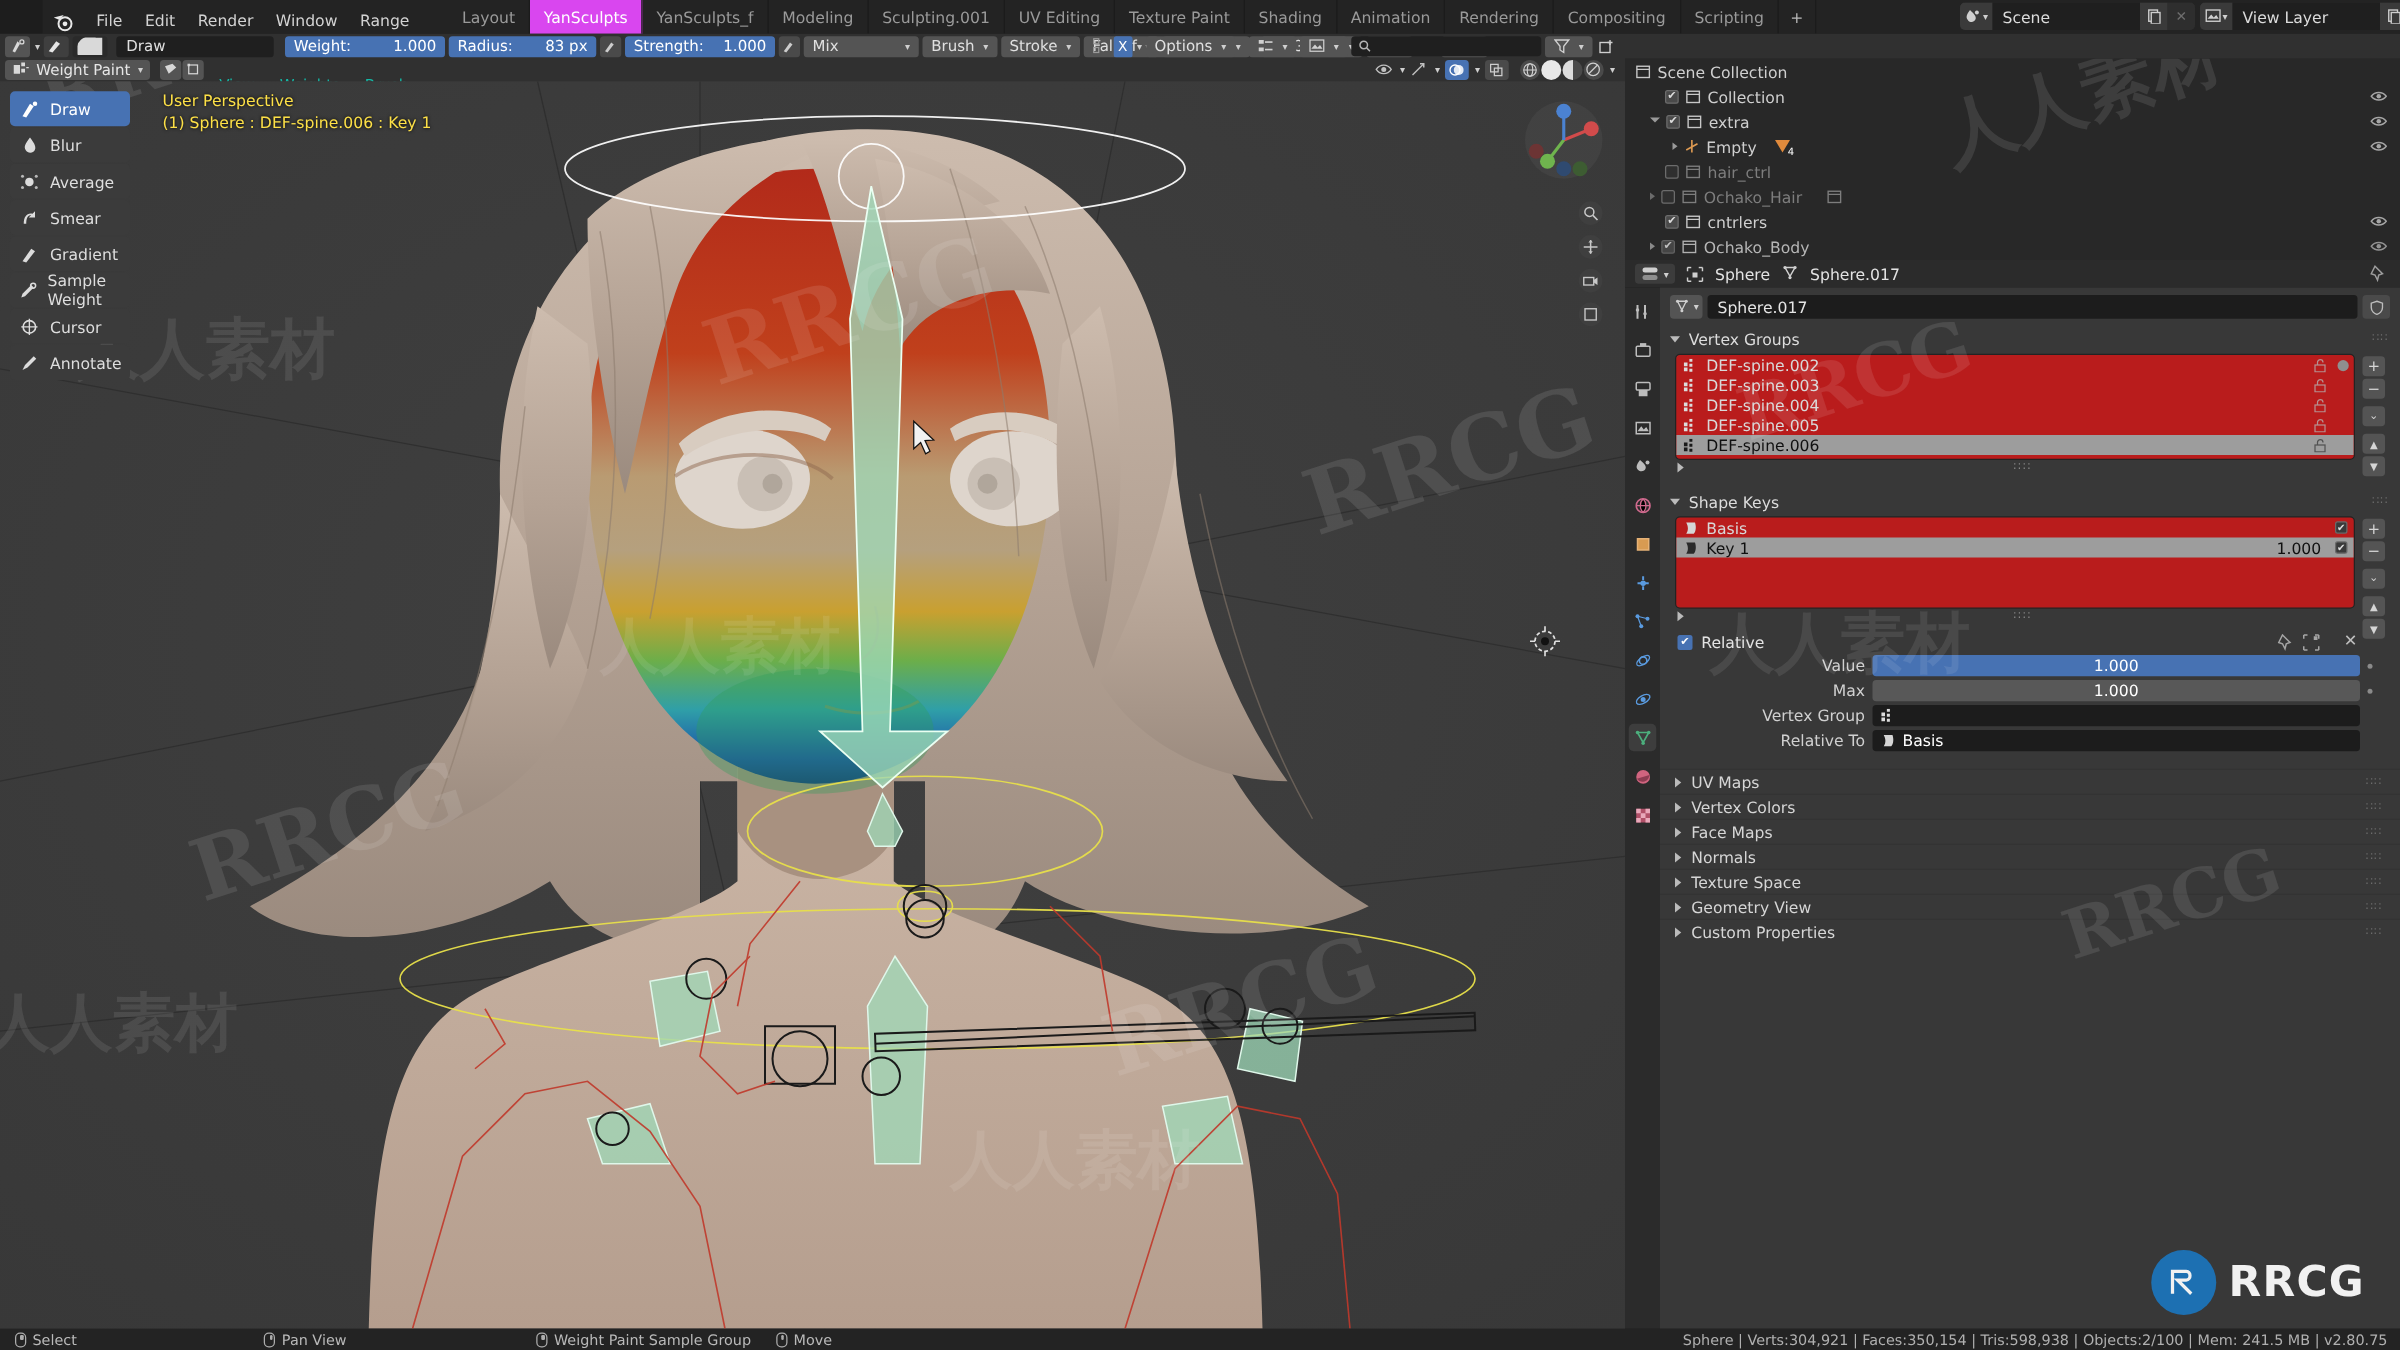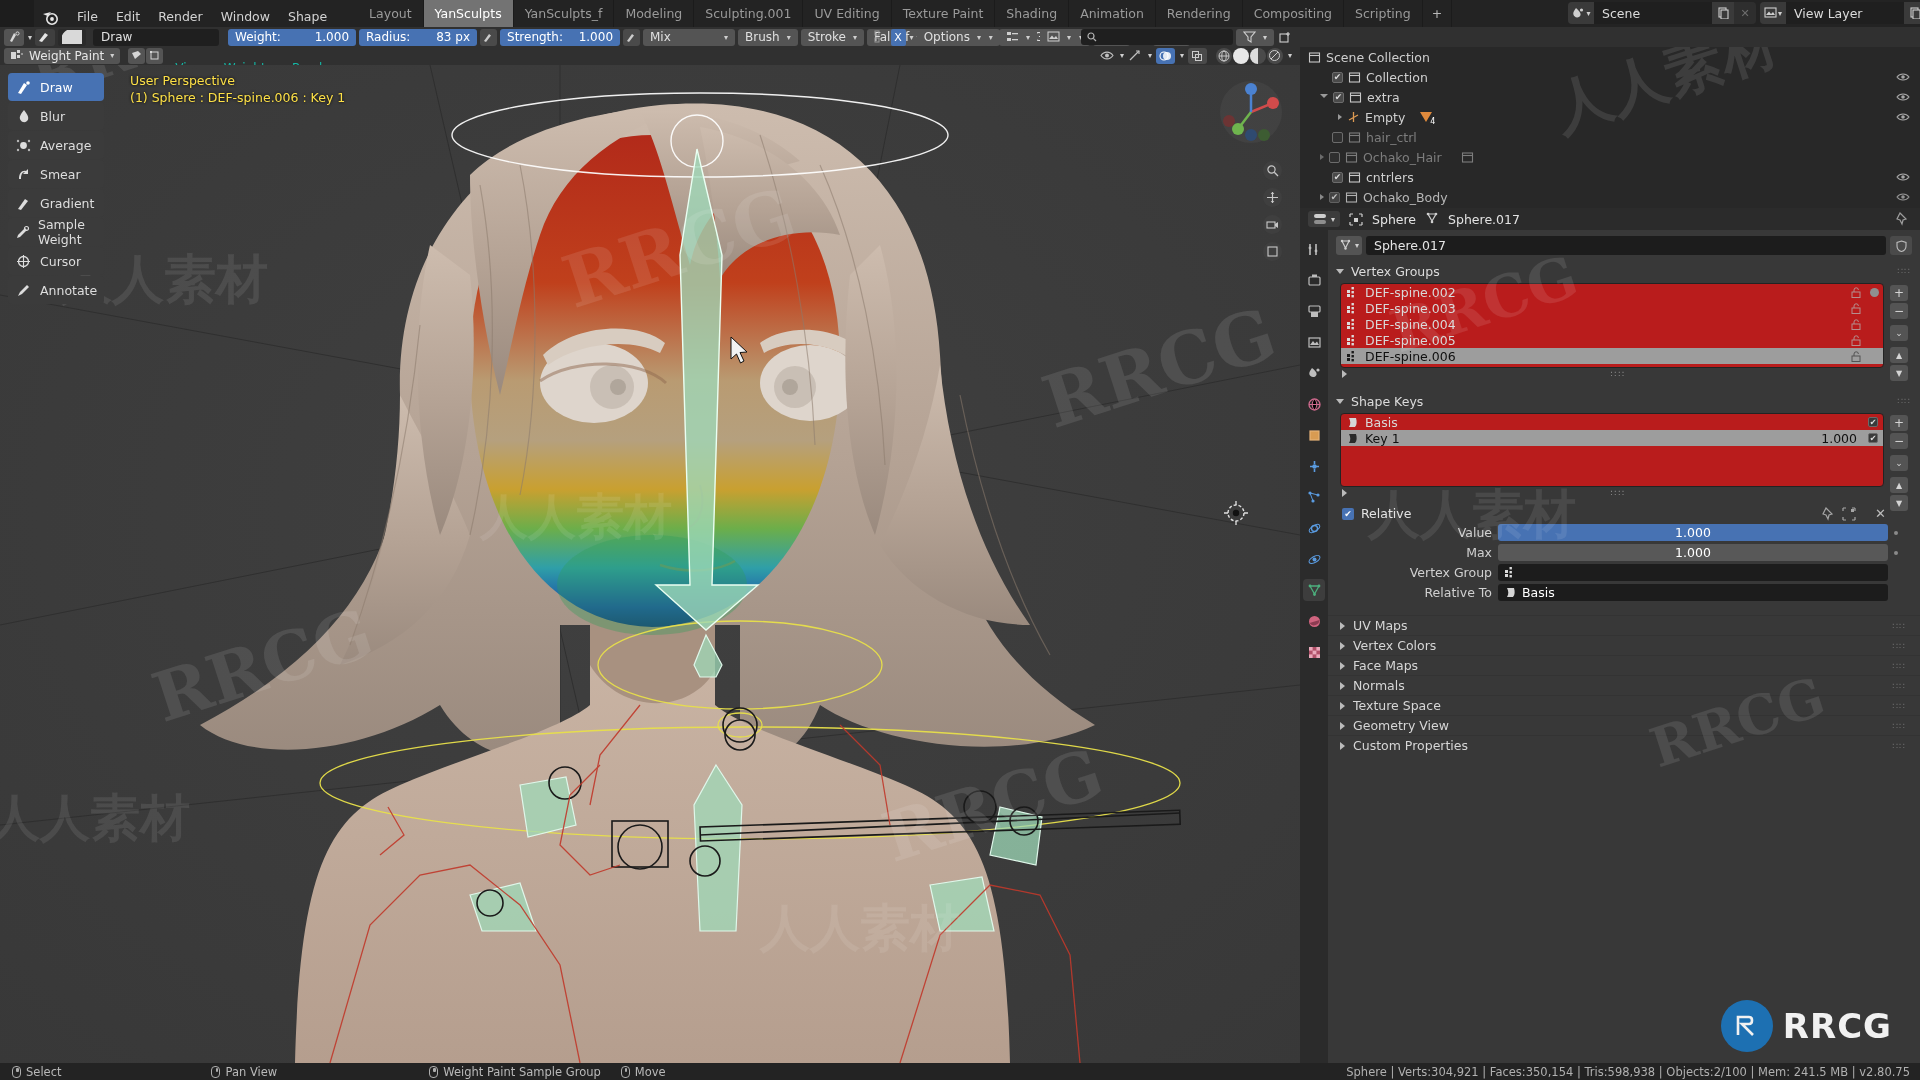--- a/index.html
+++ b/index.html
@@ -8,21 +8,21 @@
   body { position:relative; font-size:13px; color:#e3e3e3; }
 
   
   #topbar { position:absolute; left:0; top:0; width:1920px; height:27px;
     background:#232323; display:flex; align-items:flex-end; padding-left:6px;margin-left:34px; }
   .blender-logo { width:20px; height:20px; position:relative; margin-right:8px; }
   .menu-item { padding:3px 9px; color:#d3d3d3; font-size:12.5px; cursor:default; white-space:nowrap; }
   #wstabs { display:flex; align-items:flex-end; height:27px; margin-left:22px; }
   .wstab { padding:5px 11px 6px; font-size:12.5px; color:#9a9a9a; height:27px;
     display:flex; align-items:center; white-space:nowrap; border-right:1px solid #1b1b1b; }
-  .wstab.active { background:#737373; color:#ffffff; }
+  .wstab.active { background:#d946ef; color:#ffffff; }
   .wstab.plus { color:#b8b8b8; padding:5px 9px; }
   #scene-block { position:absolute; right:6px; top:2px; display:flex; align-items:center; gap:4px; }
   .field-pill { background:#2b2b2b; height:22px; display:flex; align-items:center;
     border-radius:4px; overflow:hidden; }
   .fp-icon { width:26px; height:22px; display:flex; align-items:center; justify-content:center;
     background:#3a3a3a; }
   .fp-text { background:#1f1f1f; height:22px; padding:0 10px 0 8px; min-width:118px;
     display:flex; align-items:center; font-size:12.5px; color:#dcdcdc; }
   .fp-btn { width:22px; height:22px; background:#3a3a3a; display:flex;
     align-items:center; justify-content:center; color:#c9c9c9; font-size:11px; }
@@ -179,21 +179,21 @@
     <svg width="20" height="20" viewBox="0 0 20 20">
       <circle cx="12" cy="12" r="5.2" fill="none" stroke="#e8e8e8" stroke-width="1.6"></circle>
       <circle cx="12" cy="12" r="1.9" fill="#e8e8e8"></circle>
       <path d="M3 7 L11 5 L7.5 9 Z" fill="#e8e8e8"></path>
     </svg>
   </div>
   <div class="menu-item">File</div>
   <div class="menu-item">Edit</div>
   <div class="menu-item">Render</div>
   <div class="menu-item">Window</div>
-  <div class="menu-item">Shape</div>
+  <div class="menu-item">Range</div>
 
   <div id="wstabs">
     <div class="wstab">Layout</div>
     <div class="wstab active">YanSculpts</div>
     <div class="wstab">YanSculpts_f</div>
     <div class="wstab">Modeling</div>
     <div class="wstab">Sculpting.001</div>
     <div class="wstab">UV Editing</div>
     <div class="wstab">Texture Paint</div>
     <div class="wstab">Shading</div>

